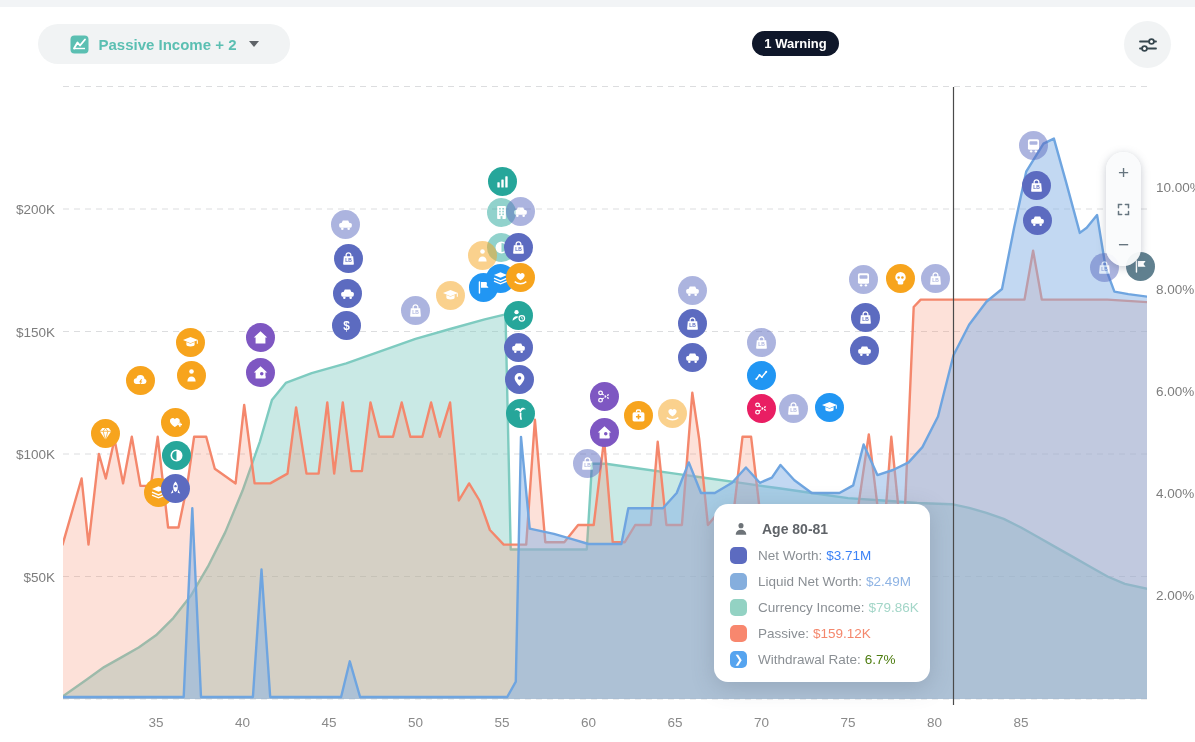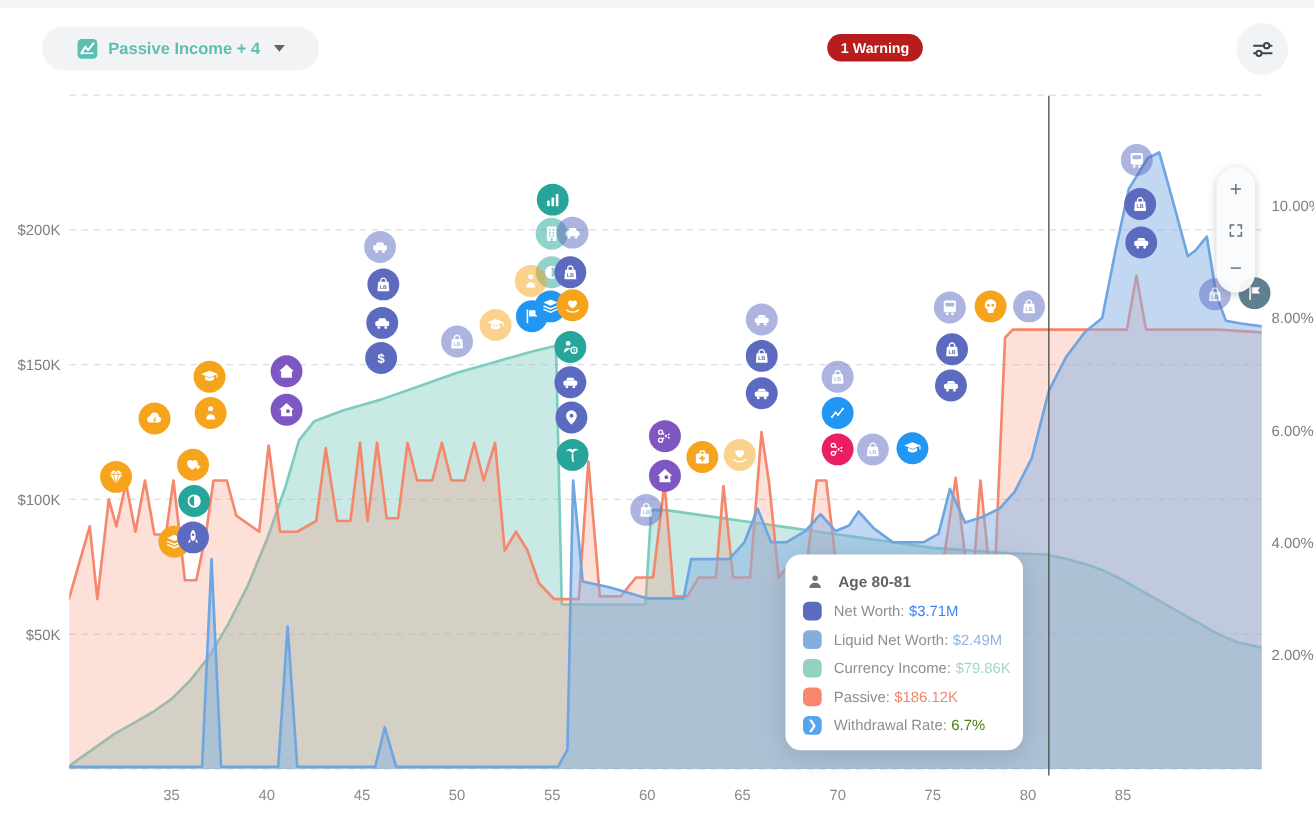--- a/index.html
+++ b/index.html
@@ -7,21 +7,21 @@
   #stage{position:relative;width:1195px;height:742px;background:#fff;}
   #topstrip{position:absolute;top:0;left:0;width:100%;height:7px;background:#f2f4f6;}
   
   .pill{position:absolute;top:24px;height:40px;border-radius:20px;background:#f1f3f4;
     display:flex;align-items:center;justify-content:center;gap:8px;cursor:pointer;
     font-size:15px;color:#3c4043;font-weight:700;}
   #scenario-btn{left:38px;width:252px;color:#5bbfb2;}
   #plan-btn{left:313px;width:177px;}
   #currency-btn{left:890px;width:205px;}
   #warning-badge{position:absolute;left:752px;top:31px;width:87px;height:25px;border-radius:13px;
-    background:#b91c1c;color:#fff;font-size:13px;font-weight:700;display:flex;align-items:center;justify-content:center;}
+    background:#0f172a;color:#fff;font-size:13px;font-weight:700;display:flex;align-items:center;justify-content:center;}
   #tune-btn{left:1124px;top:21px;width:47px;height:47px;border-radius:50%;position:absolute;
     background:#f1f3f4;display:flex;align-items:center;justify-content:center;cursor:pointer;}
   .chev{width:0;height:0;border-left:5px solid transparent;border-right:5px solid transparent;
     border-top:6px solid #5f6368;margin-left:4px;}
   
   #chart-host{position:absolute;left:0;top:0;width:1195px;height:742px;}
   .milestone{position:absolute;width:29px;height:29px;border-radius:50%;
     display:flex;align-items:center;justify-content:center;cursor:pointer;box-sizing:border-box;}
   .milestone svg{width:19px;height:19px;display:block;}
   .milestone.faded{opacity:.5;}
@@ -90,21 +90,21 @@
       </svg></div>
 
   <div class="pill" id="scenario-btn">
     <span style="display:flex">
       <svg width="21" height="21" viewBox="0 0 21 21">
           <rect x="1.5" y="1.5" width="18" height="18" rx="4" fill="#5bbfb2"></rect>
           <polyline points="5,14.5 8.5,8.5 11,11.5 16,5.5" fill="none" stroke="#fff" stroke-width="1.9" stroke-linejoin="round" stroke-linecap="round"></polyline>
           <polyline points="5,14.5 16,14.5" fill="none" stroke="#fff" stroke-width="1.4"></polyline>
         </svg>
     </span>
-    <span>Passive Income + 4</span>
+    <span>Passive Income + 2</span>
     <span class="chev"></span>
   </div>
 
 
   <div id="warning-badge">
     <span>1 Warning</span>
   </div>
 
 
   <div id="tune-btn">
@@ -511,21 +511,21 @@
           <span style="color: rgb(143, 180, 228); margin-left: -7px;">$2.49M</span>
         </div>
         <div class="tt-row">
           <span class="sw" style="background: rgb(147, 210, 195);"></span>
           <span>Currency Income: </span>
           <span style="color: rgb(163, 214, 200); margin-left: -7px;">$79.86K</span>
         </div>
         <div class="tt-row">
           <span class="sw" style="background: rgb(248, 135, 110);"></span>
           <span>Passive: </span>
-          <span style="color: rgb(244, 135, 108); margin-left: -7px;">$186.12K</span>
+          <span style="color: rgb(244, 135, 108); margin-left: -7px;">$159.12K</span>
         </div>
         <div class="tt-row">
           <span class="sw" style="background: rgb(86, 164, 239);">❯</span>
           <span>Withdrawal Rate: </span>
           <span style="color: #4d7c0f; margin-left: -7px;">6.7%</span>
         </div>
       </div>
   </div>
 
 </div>

